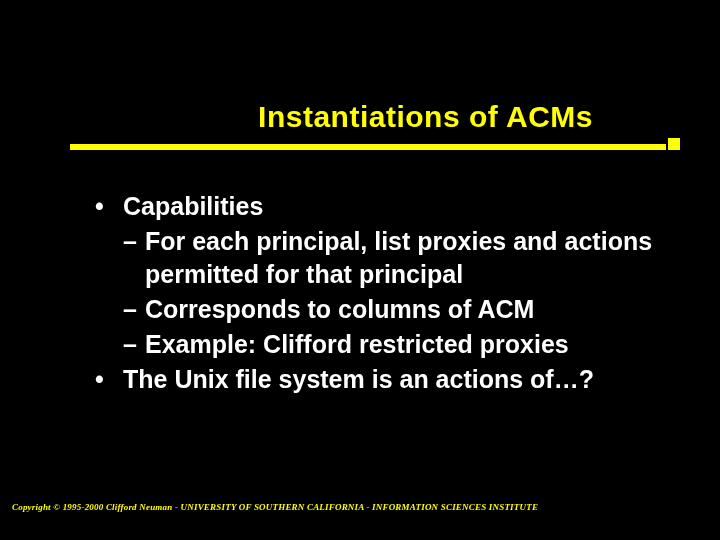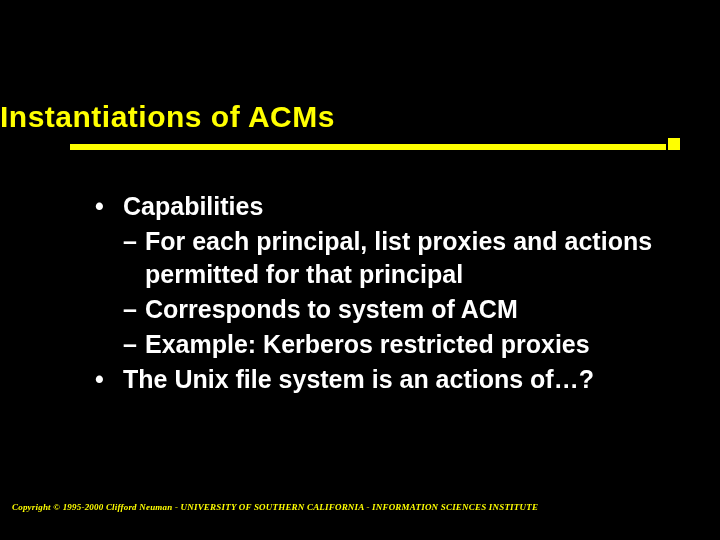--- a/index.html
+++ b/index.html
@@ -7,21 +7,21 @@
   body {
     background: #000;
     font-family: Arial, Helvetica, sans-serif;
     position: relative;
   }
   .title-wrap {
     position: absolute;
     top: 100px;
     left: 0;
     width: 593px;
-    text-align: left;
+    text-align: right;
   }
   .title {
     color: #ffff00;
     font-size: 30px;
     font-weight: bold;
     letter-spacing: 0.5px;
   }
   .rule {
     position: absolute;
     top: 144px;
@@ -96,26 +96,26 @@
     <span class="txt">Capabilities</span>
   </div>
 
   <div class="b2">
     <span class="dash">–</span>
     <span class="txt">For each principal, list proxies and actions permitted for that principal</span>
   </div>
 
   <div class="b2">
     <span class="dash">–</span>
-    <span class="txt">Corresponds to system of ACM</span>
+    <span class="txt">Corresponds to columns of ACM</span>
   </div>
 
   <div class="b2">
     <span class="dash">–</span>
-    <span class="txt">Example: Kerberos restricted proxies</span>
+    <span class="txt">Example: Clifford restricted proxies</span>
   </div>
 
   <div class="b1">
     <span class="dot">•</span>
     <span class="txt">The Unix file system is an actions of…?</span>
   </div>
 
 </div>
 
 <div class="footer">Copyright © 1995-2000 Clifford Neuman - UNIVERSITY OF SOUTHERN CALIFORNIA - INFORMATION SCIENCES INSTITUTE</div>

